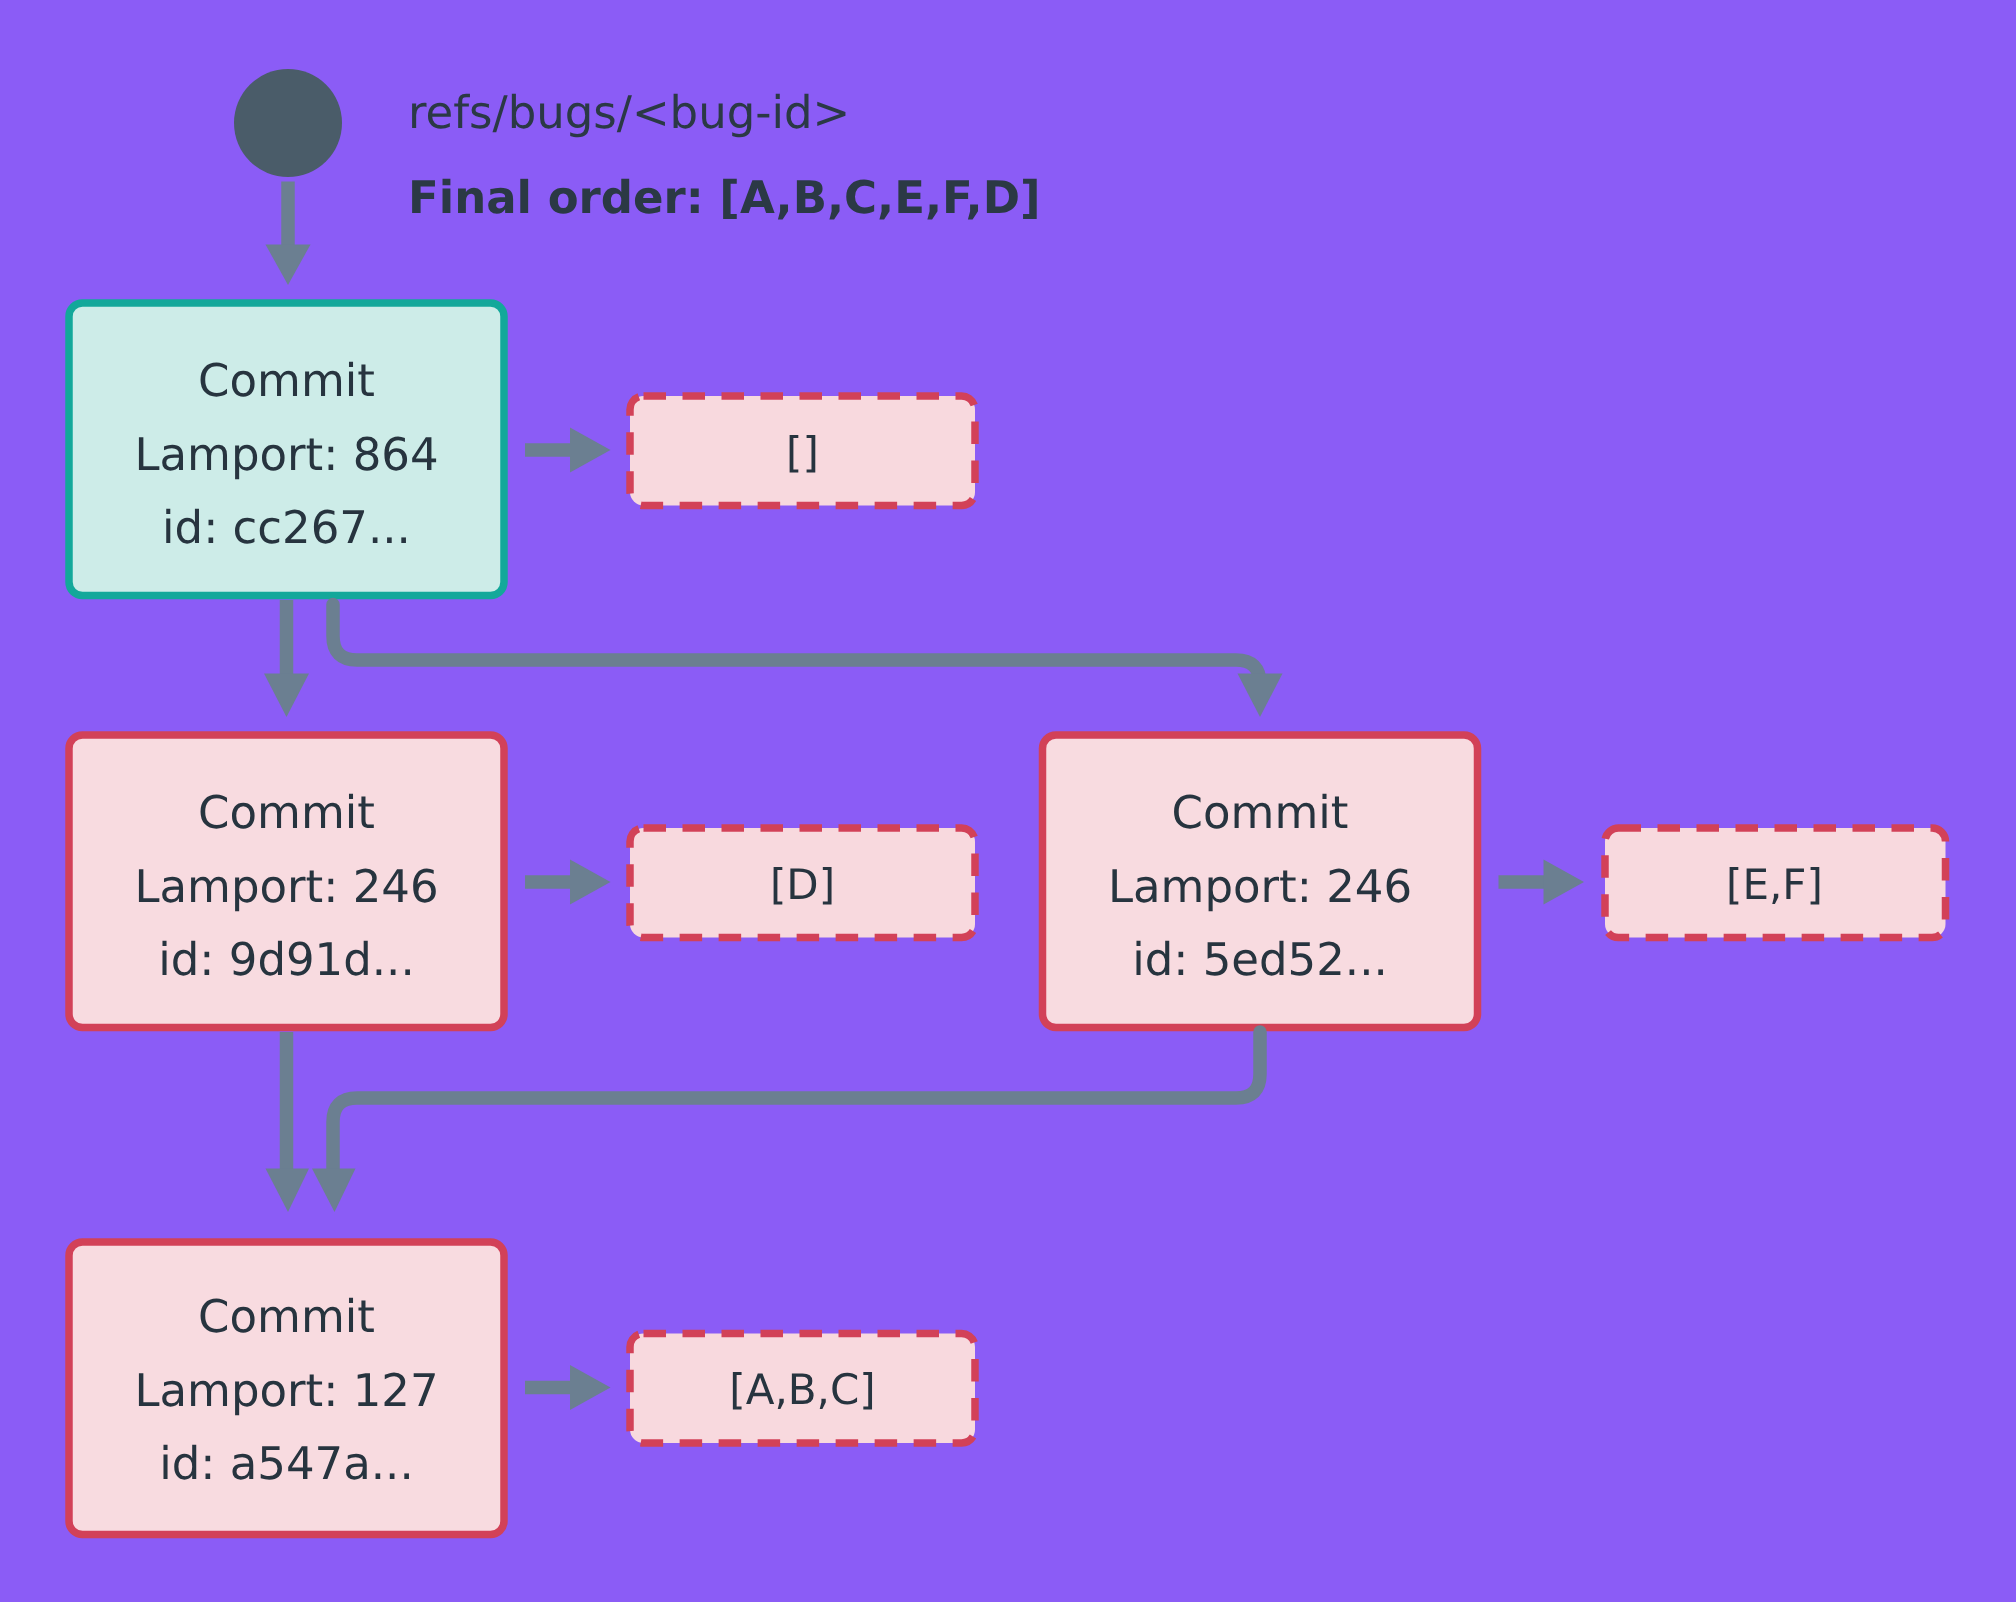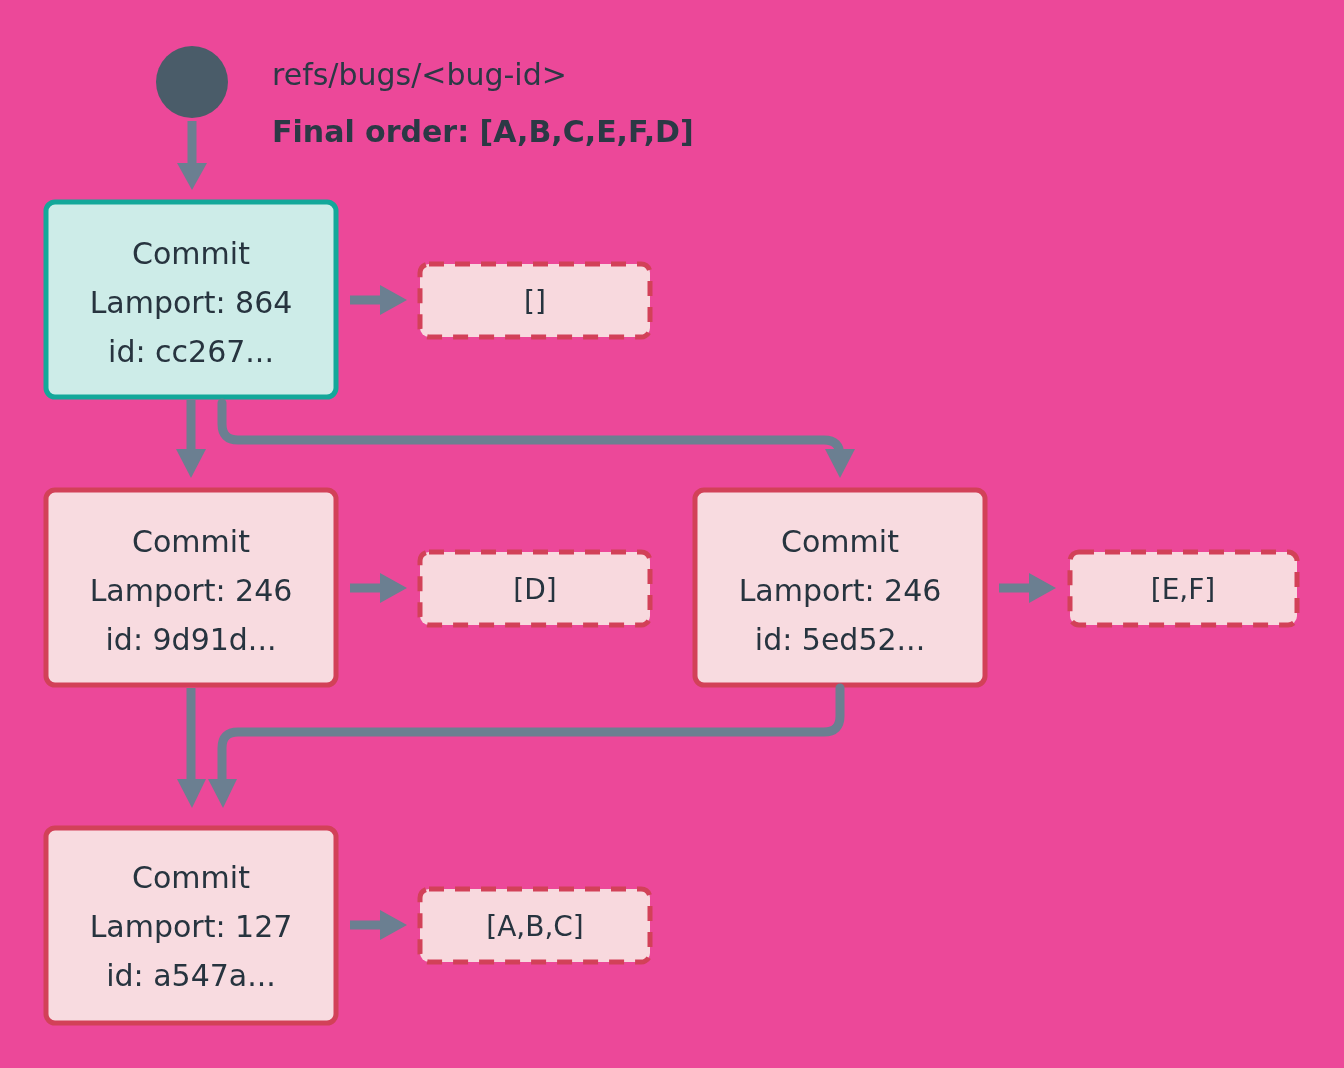--- a/index.html
+++ b/index.html
@@ -10,21 +10,21 @@
   body {
     width: 1344px;
     height: 1068px;
     overflow: hidden;
     font-family: "DejaVu Sans", "Liberation Sans", sans-serif;
   }
   #diagram-canvas {
     position: relative;
     width: 1344px;
     height: 1068px;
-    background: #ec4899;
+    background: #8b5cf6;
   }
   #diagram-svg {
     position: absolute;
     top: 0;
     left: 0;
     width: 1344px;
     height: 1068px;
     display: block;
   }
   .node-text {

